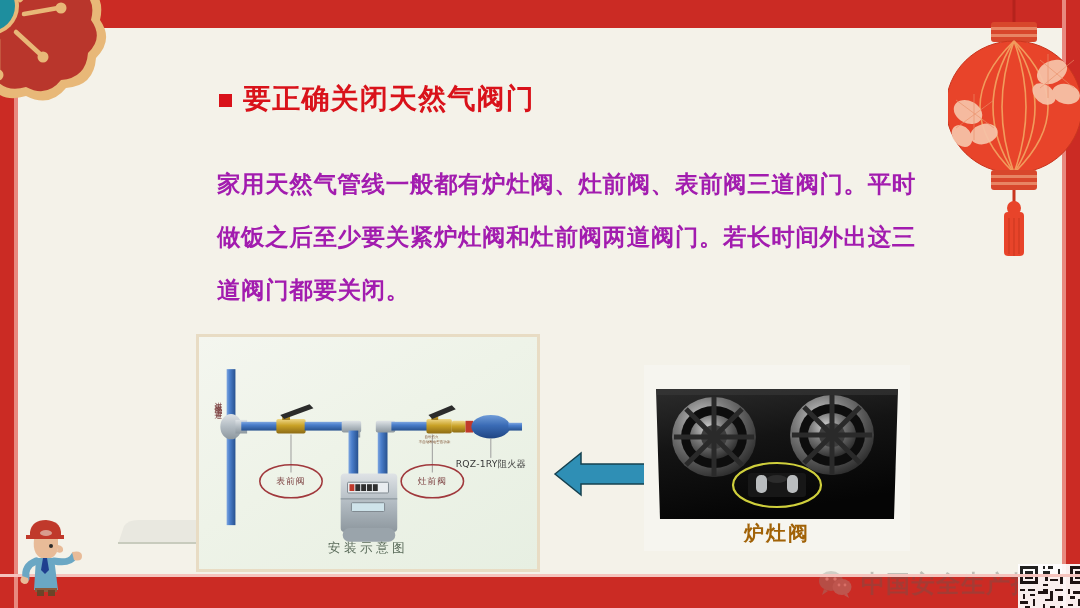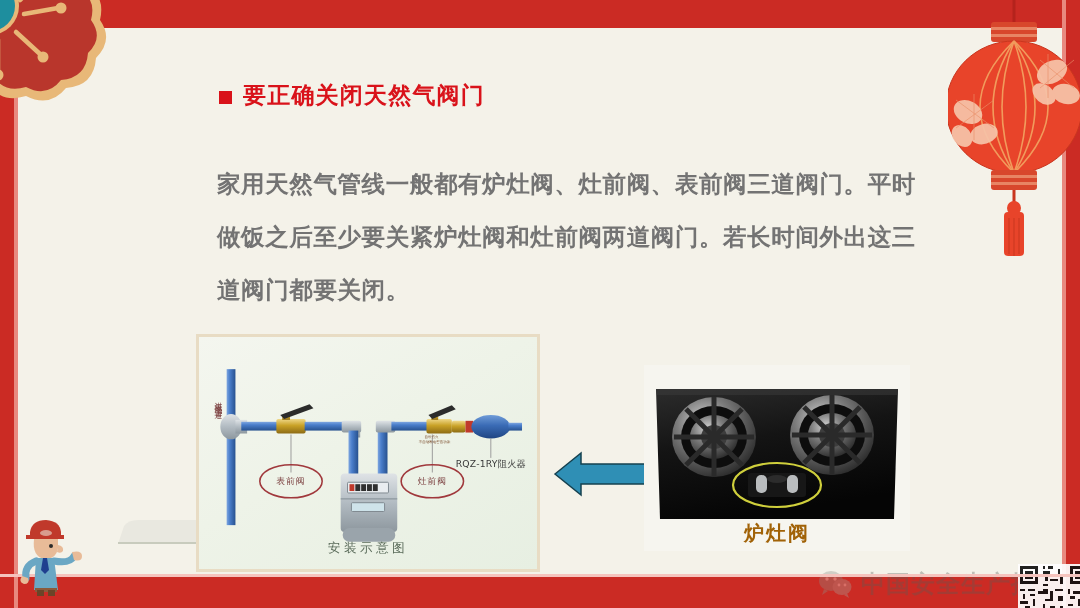--- a/index.html
+++ b/index.html
@@ -30,28 +30,28 @@
   
   #mascot { position:absolute; left:2px; top:512px; width:86px; height:84px; }
 
   
   #heading {
     position:absolute; left:201px; top:52px;
     display:flex; align-items:center; gap:11px;
   }
   #bullet-square { width:13px; height:13px; background:#d9121a; display:block; margin-top:3px; }
   #heading-text {
-    font-size:23px; font-weight:bold; color:#d9121a;
+    font-size:28px; font-weight:bold; color:#d9121a;
     letter-spacing:1.2px; white-space:nowrap;
   }
 
   
   #body-text {
     position:absolute; left:199px; top:130px; width:700px;
-    font-size:23.5px; font-weight:bold; color:#737373;
+    font-size:23.5px; font-weight:bold; color:#a21caf;
     line-height:53px; letter-spacing:0.6px;
   }
 
   
   #diagram-figure {
     position:absolute; left:178px; top:306px; width:344px; height:238px;
     background:linear-gradient(150deg,#f4f6ef 0%,#eef3e8 45%,#e7efe2 100%);
     border:3px solid #e8dcc4;
   }
   #diagram-svg { position:absolute; inset:0; width:100%; height:100%; }

